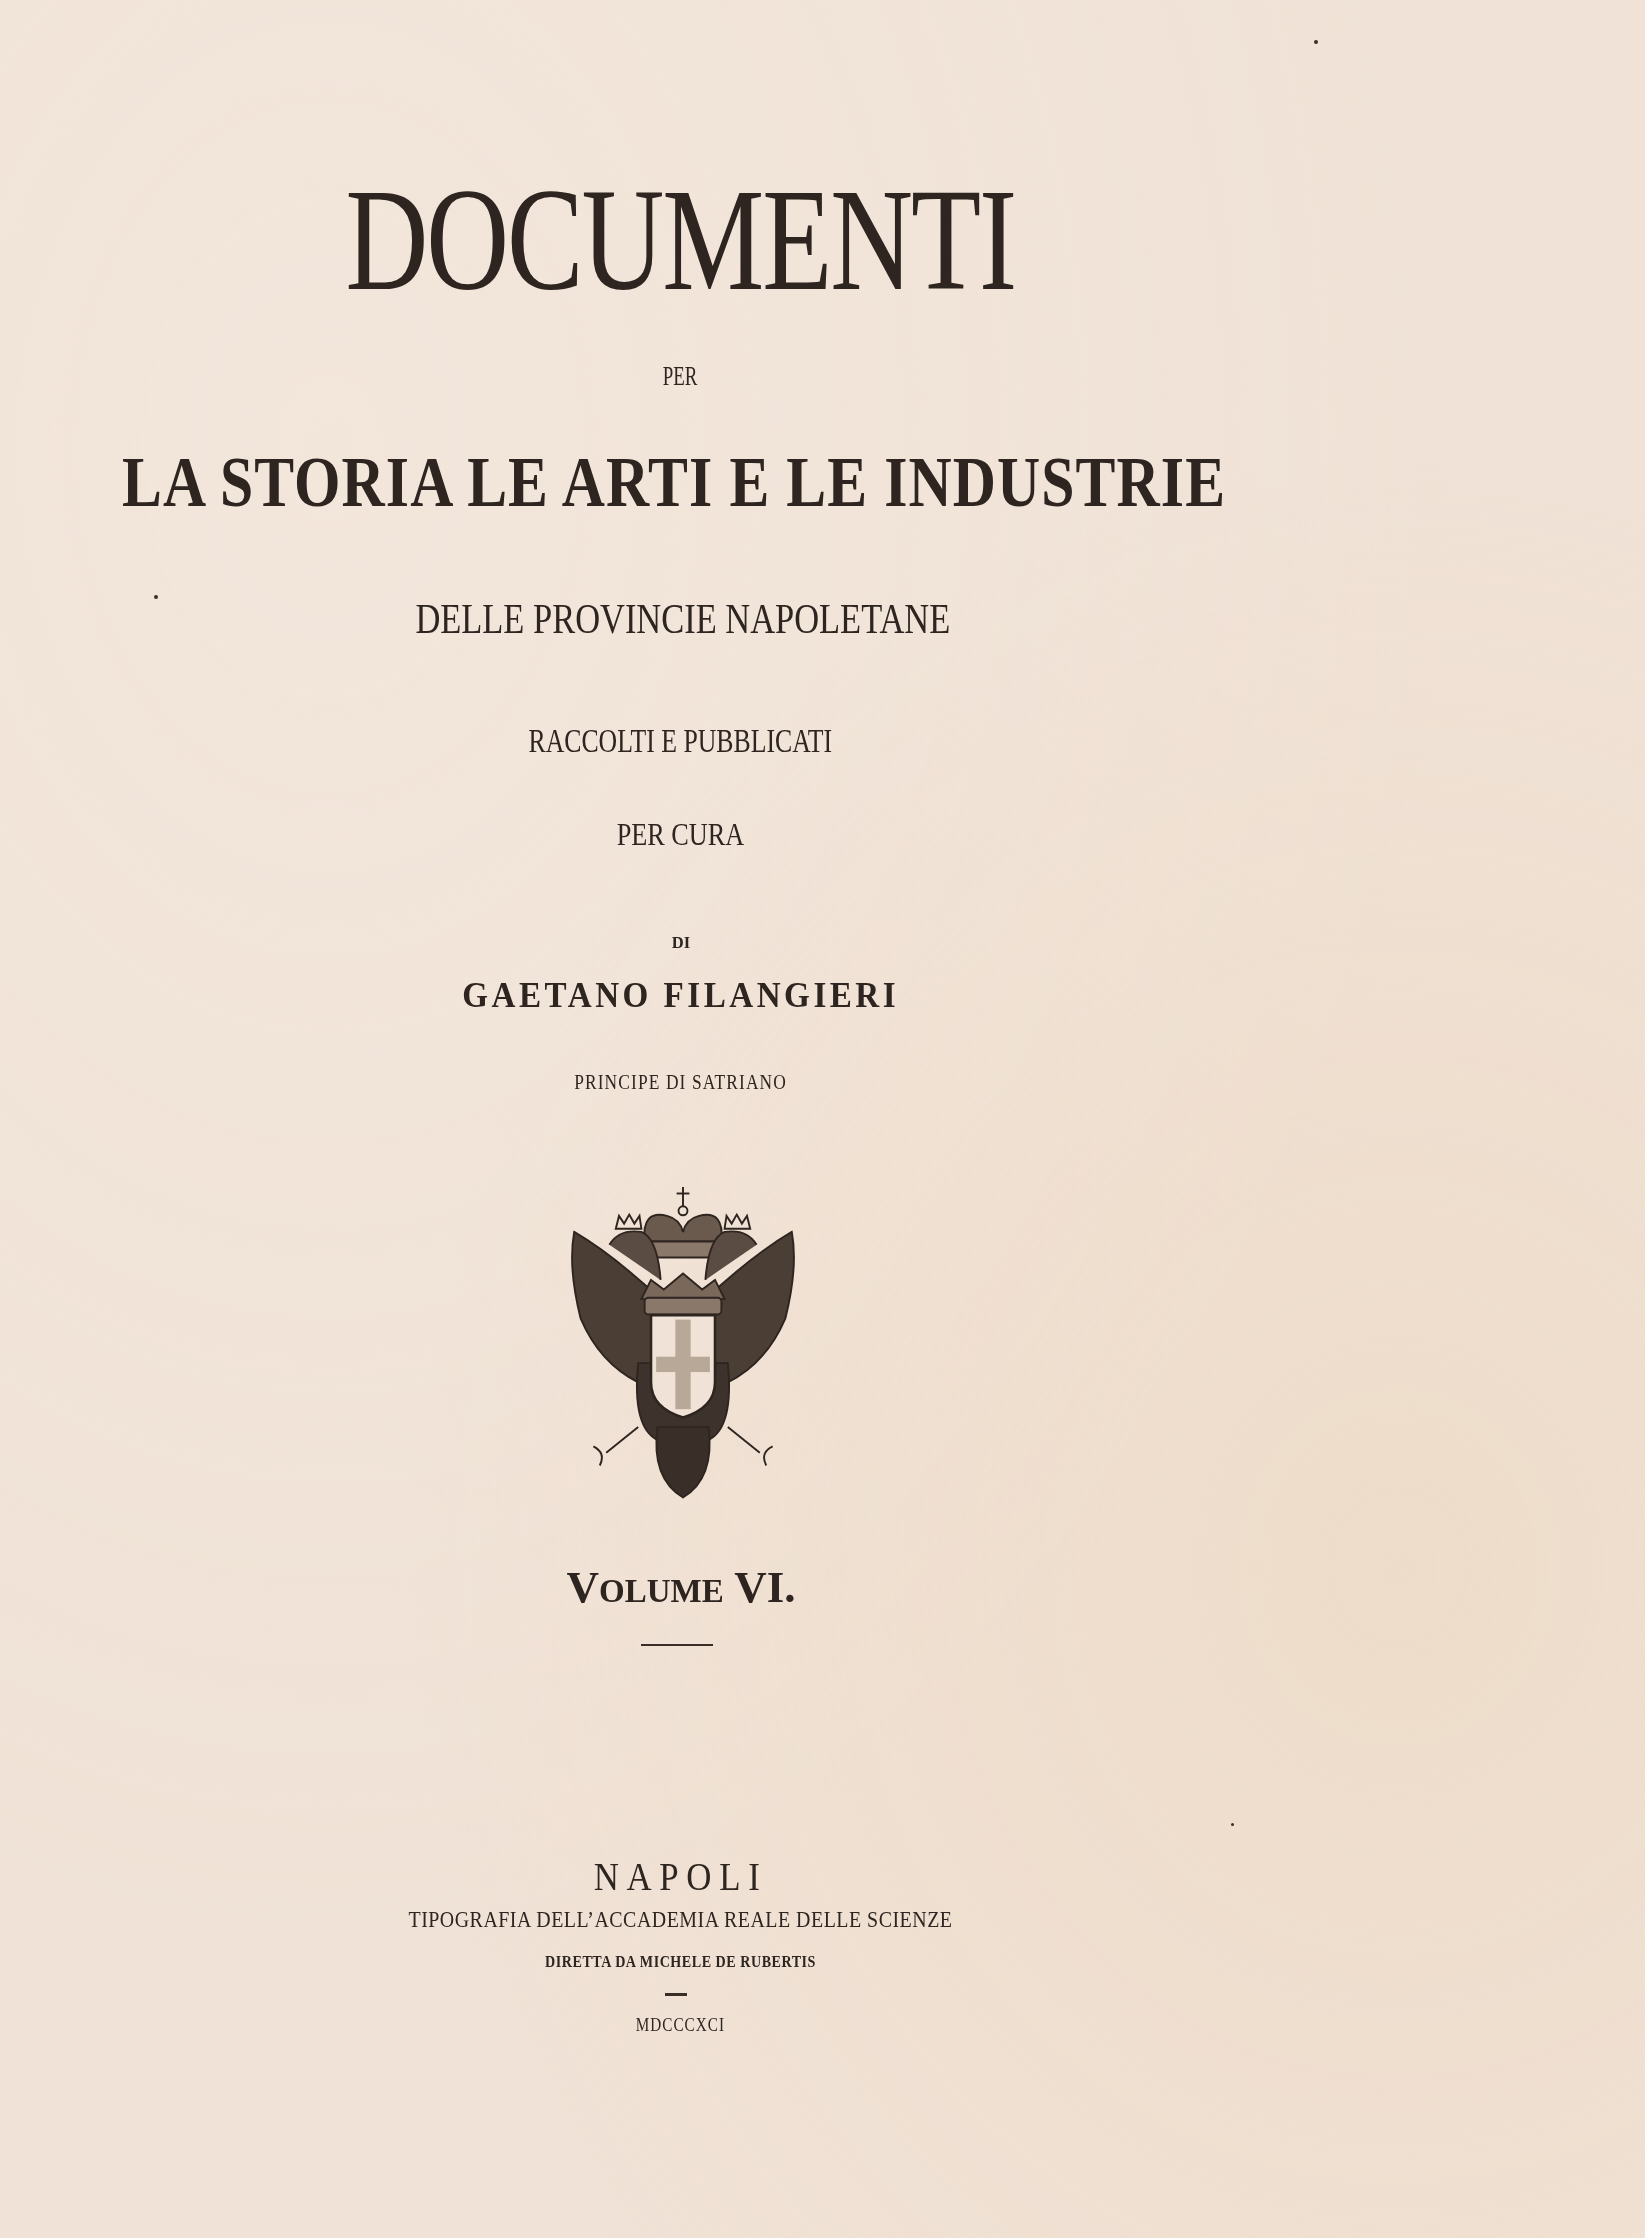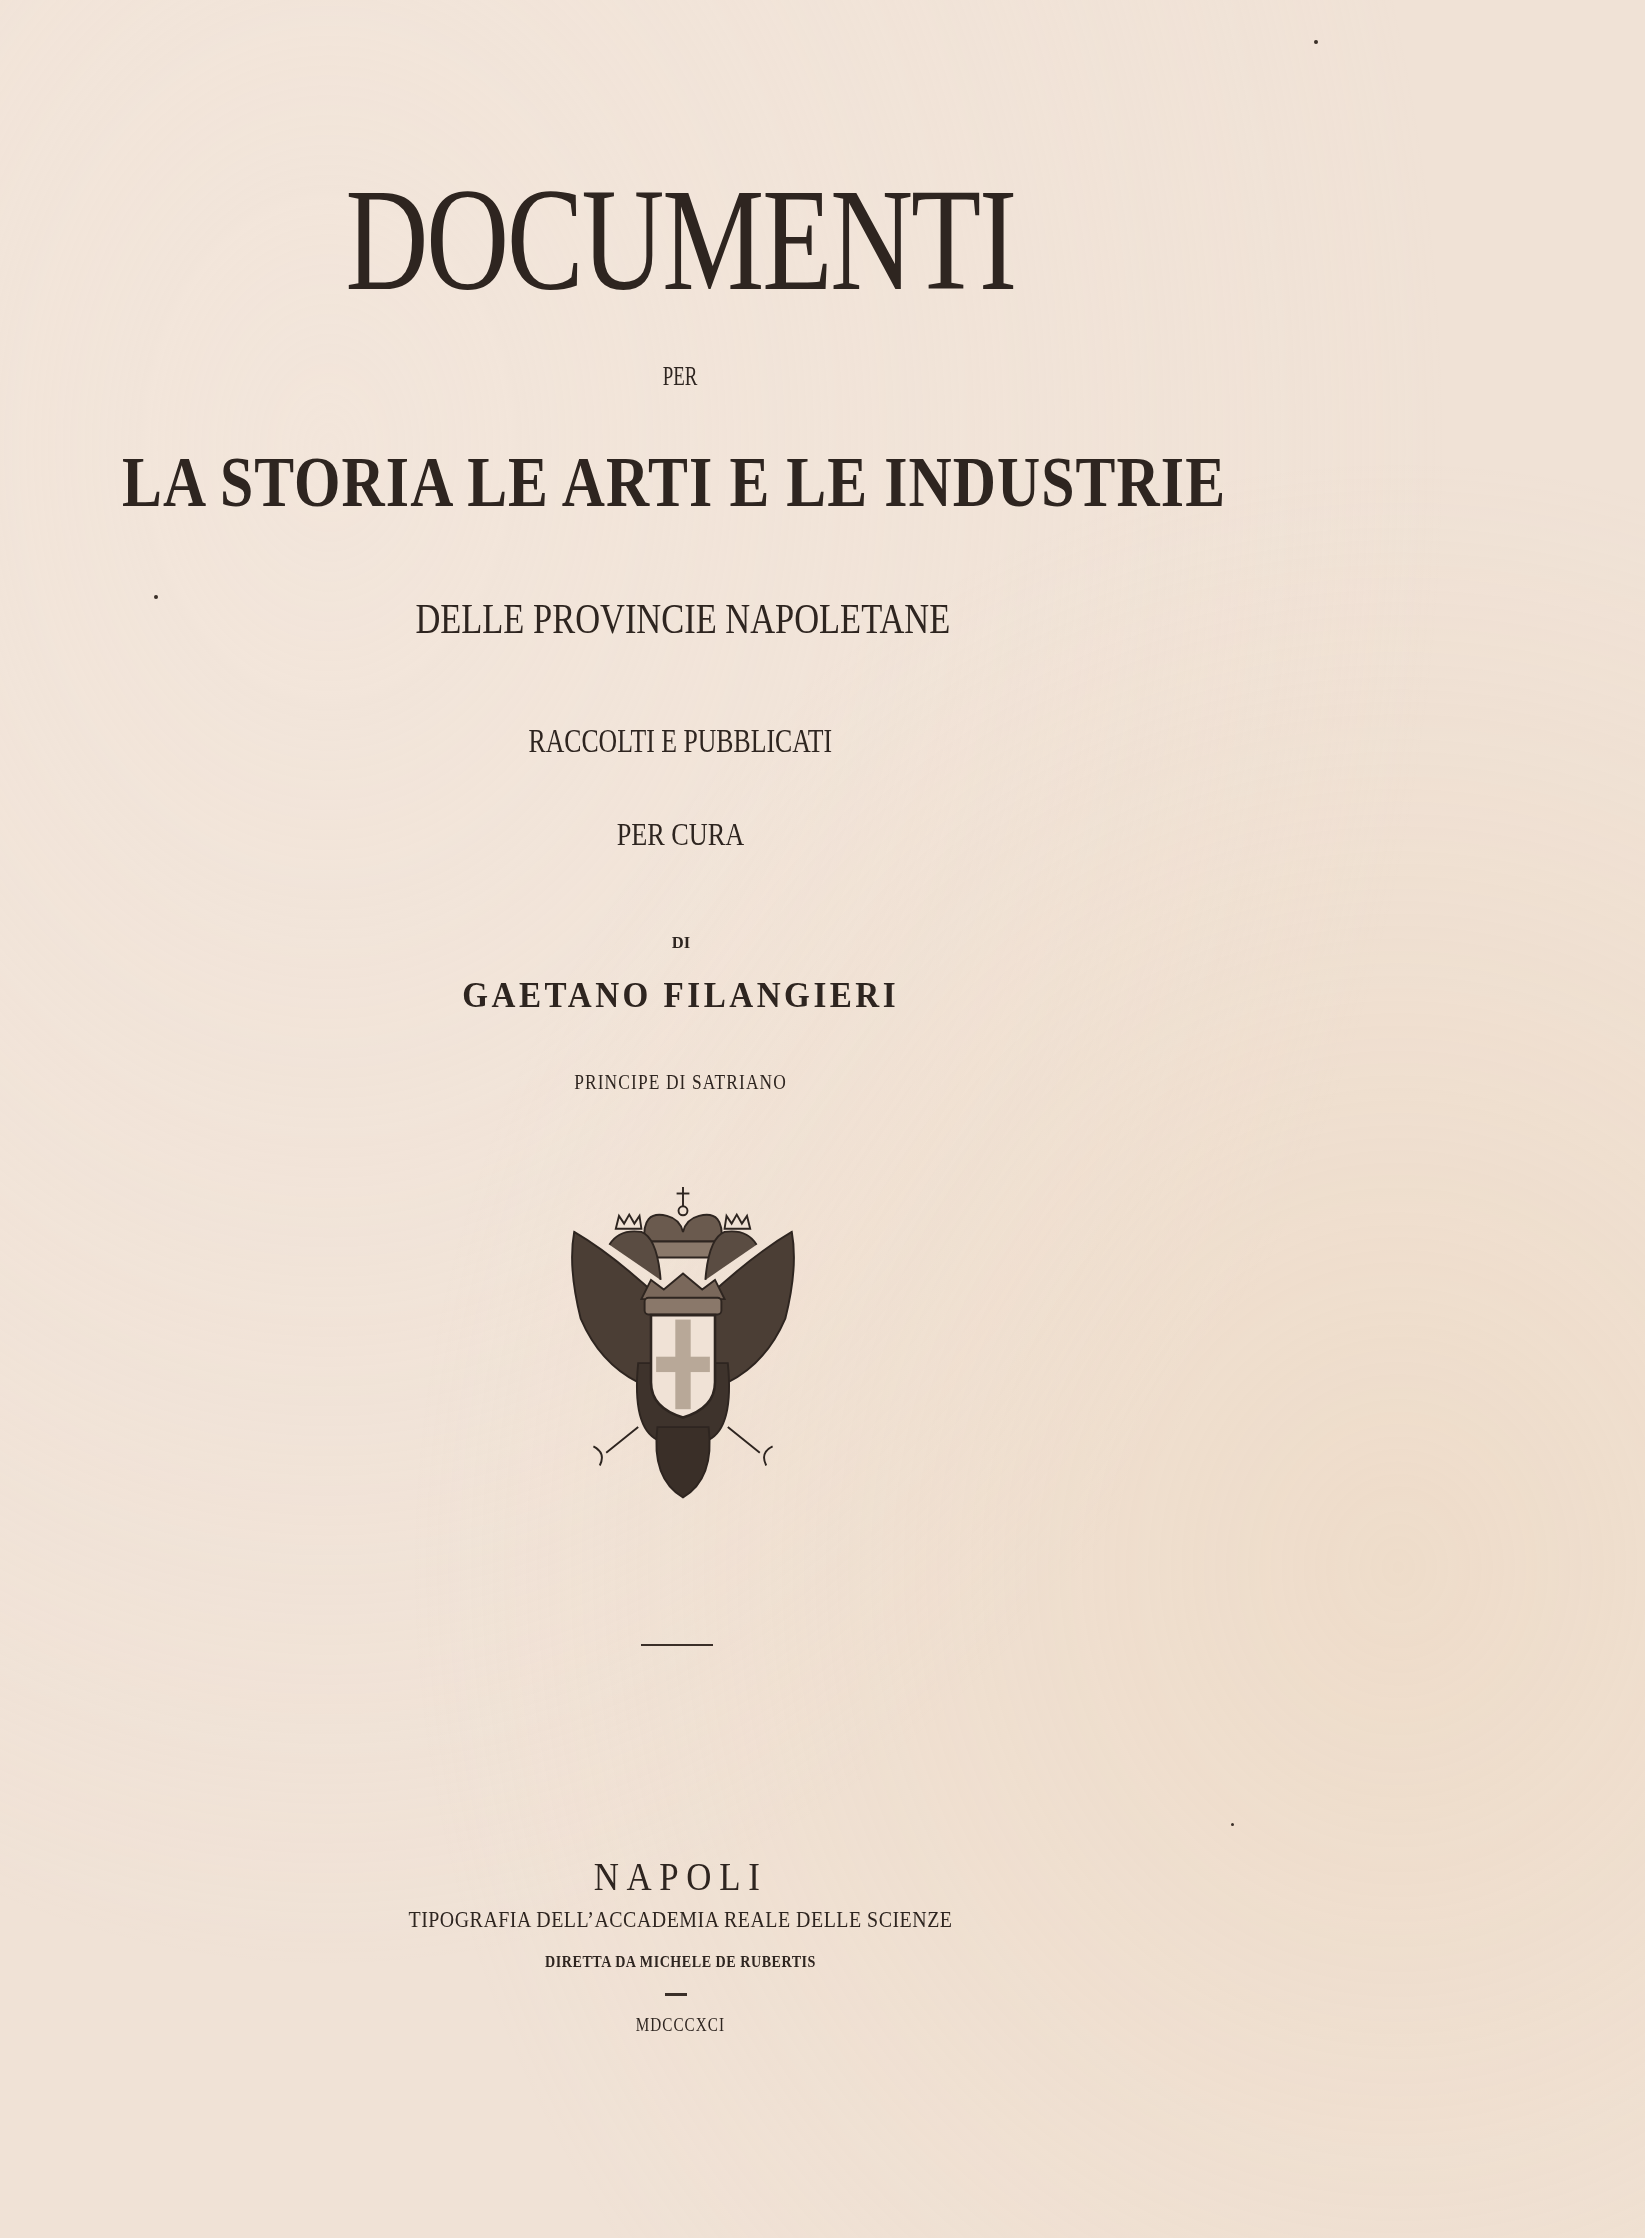--- a/index.html
+++ b/index.html
@@ -88,20 +88,24 @@
       <rect x="140" y="198" width="120" height="26" rx="6" fill="#8a786a"></rect>
 
       <path d="M150 225 L250 225 L250 330 Q250 370 200 385 Q150 370 150 330 Z" fill="#f0e2d6" stroke-width="4"></path>
       <rect x="188" y="232" width="24" height="140" fill="#b8a898" stroke="none"></rect>
       <rect x="158" y="290" width="84" height="24" fill="#b8a898" stroke="none"></rect>
 
       <path d="M130 400 L80 440 M60 430 Q80 440 70 460 M270 400 L320 440 M340 430 Q320 440 330 460"></path>
     </g>
   </svg>
 
+  <div class="line serif volume">
+    <span>V</span><span class="sc">OLUME</span>
+    <span>VI.</span>
+  </div>
   <div class="rule1"></div>
 
   <div class="line serif napoli">NAPOLI</div>
   <div class="line serif tipografia">TIPOGRAFIA DELL’ACCADEMIA REALE DELLE SCIENZE</div>
   <div class="line serif diretta">DIRETTA DA MICHELE DE RUBERTIS</div>
   <div class="rule2"></div>
   <div class="line serif year">MDCCCXCI</div>
 
   <div class="speck" style="left:1314px;top:40px;width:3.8px;height:3.8px"></div>
   <div class="speck" style="left:154px;top:595px;width:3.8px;height:3.8px"></div>

